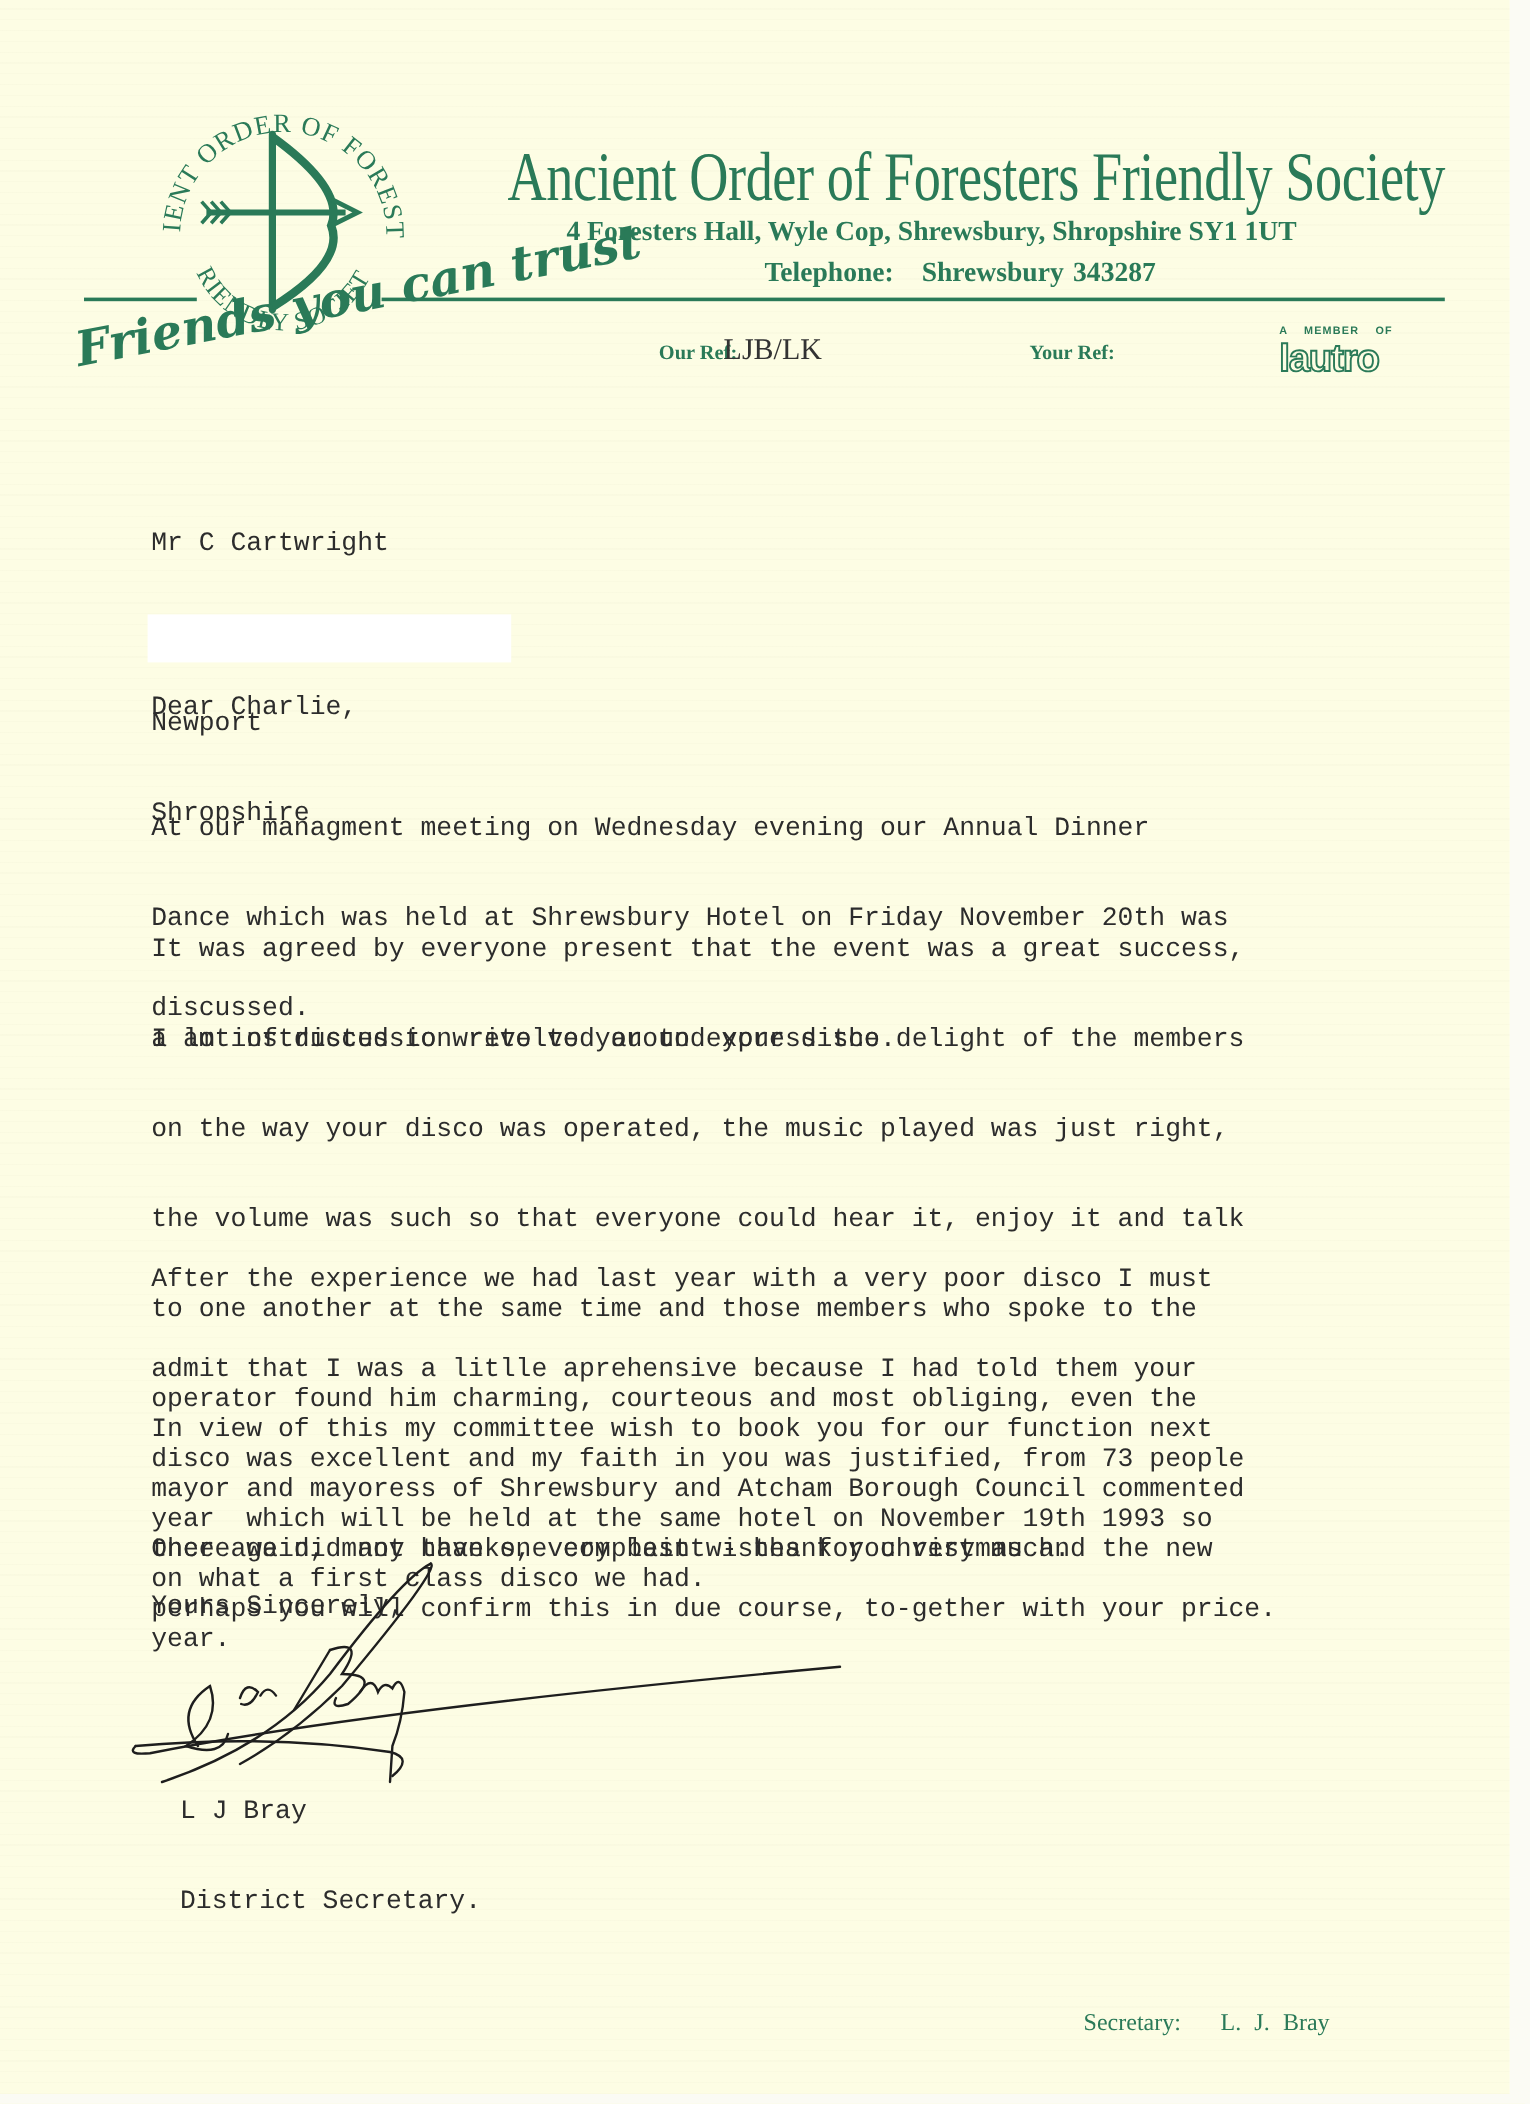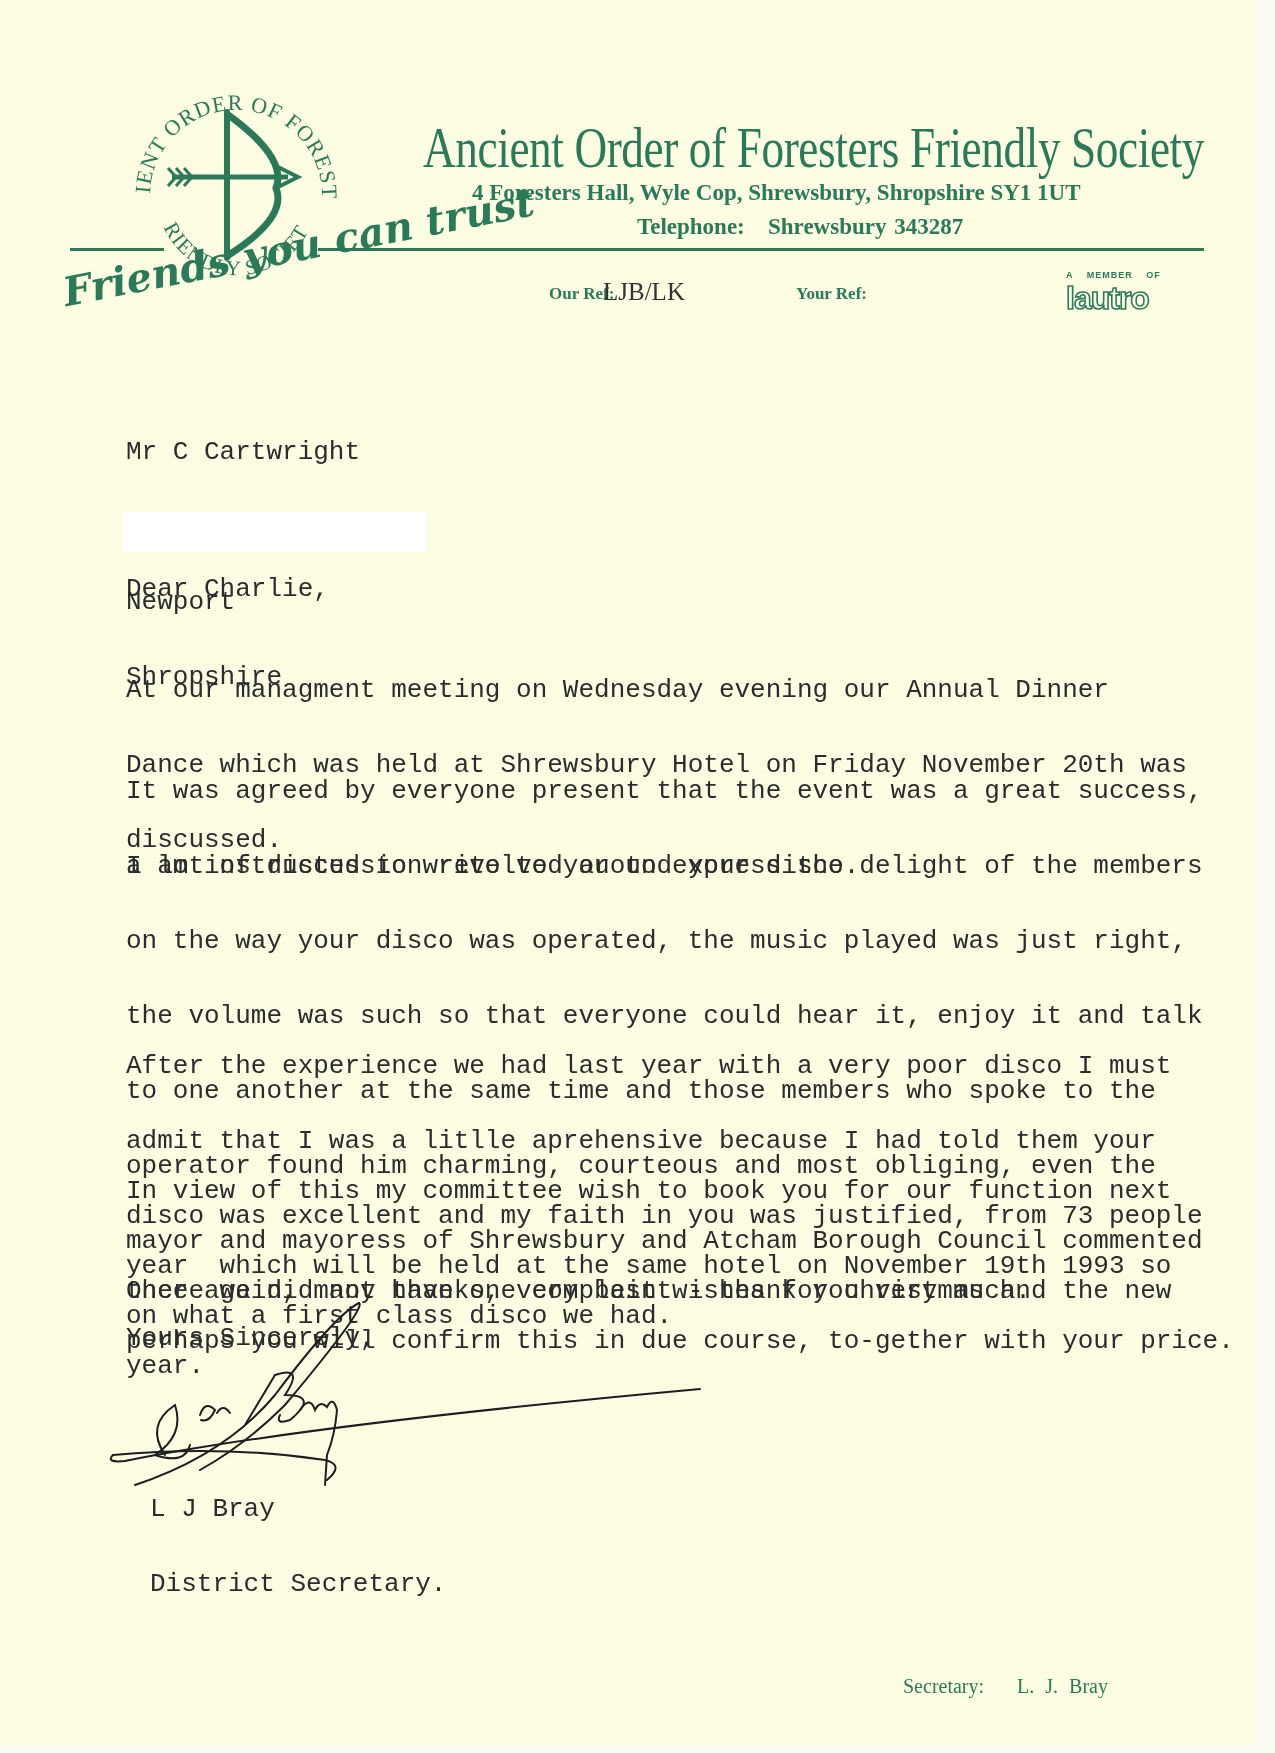--- a/index.html
+++ b/index.html
@@ -56,21 +56,21 @@
       font-family: Liberation Serif, serif; font-size: 25px; color: #333;
     }
     .lautro-top {
       position: absolute; left: 1066px; top: 270px;
       font-family: "Liberation Sans", sans-serif; font-weight: bold; font-size: 9px; color: #2a7a58;
       letter-spacing: 1px; word-spacing: 10px; white-space: nowrap;
     }
     .lautro-mark { position: absolute; left: 1064px; top: 282px; width: 122px; height: 32px; }
     .typed {
       position: absolute; left: 126px;
-      font-family: "Liberation Mono", monospace; font-size: 26px; line-height: 25px;
+      font-family: "Liberation Mono", monospace; font-size: 22px; line-height: 25px;
       color: #2c2c2c; white-space: pre;
     }
     .redaction {
       position: absolute; left: 123px; top: 512px; width: 303px; height: 40px; background: #ffffff;
     }
     .signature { position: absolute; left: 105px; top: 1295px; width: 600px; height: 200px; }
     .footer-sec {
       position: absolute; left: 903px; top: 1675px;
       font-family: "Liberation Serif", serif; font-size: 20px; color: #2a7a58; white-space: nowrap;
       word-spacing: 6px;
@@ -108,21 +108,21 @@
 
   <div class="org-title">Ancient Order of Foresters Friendly Society</div>
   <div class="org-address">4 Foresters Hall, Wyle Cop, Shrewsbury, Shropshire SY1 1UT</div>
   <div class="org-phone">
     <span>Telephone:</span>&nbsp;&nbsp;
     <span>Shrewsbury 343287</span>
   </div>
 
   <div class="ref-label" style="left:525px;">Our Ref:</div>
   <div class="ref-value" style="left:603px;">LJB/LK</div>
-  <div class="ref-label" style="left:772px;">Your Ref:</div>
+  <div class="ref-label" style="left:834px;">Your Ref:</div>
   <div class="ref-value" style="left:890px;"></div>
 
   <div class="lautro-top">A MEMBER OF</div>
   <svg class="lautro-mark" viewBox="0 0 122 32">
     <text x="2" y="27" font-family="Liberation Sans, sans-serif" font-size="32" font-weight="bold" fill="none" stroke="#2a7a58" stroke-width="1.6" letter-spacing="-1">lautro</text>
   </svg>
 
   <div class="typed" style="top:390px;">
     <div>Mr C Cartwright</div>
     <div>76 Barnmeadow Road</div>

